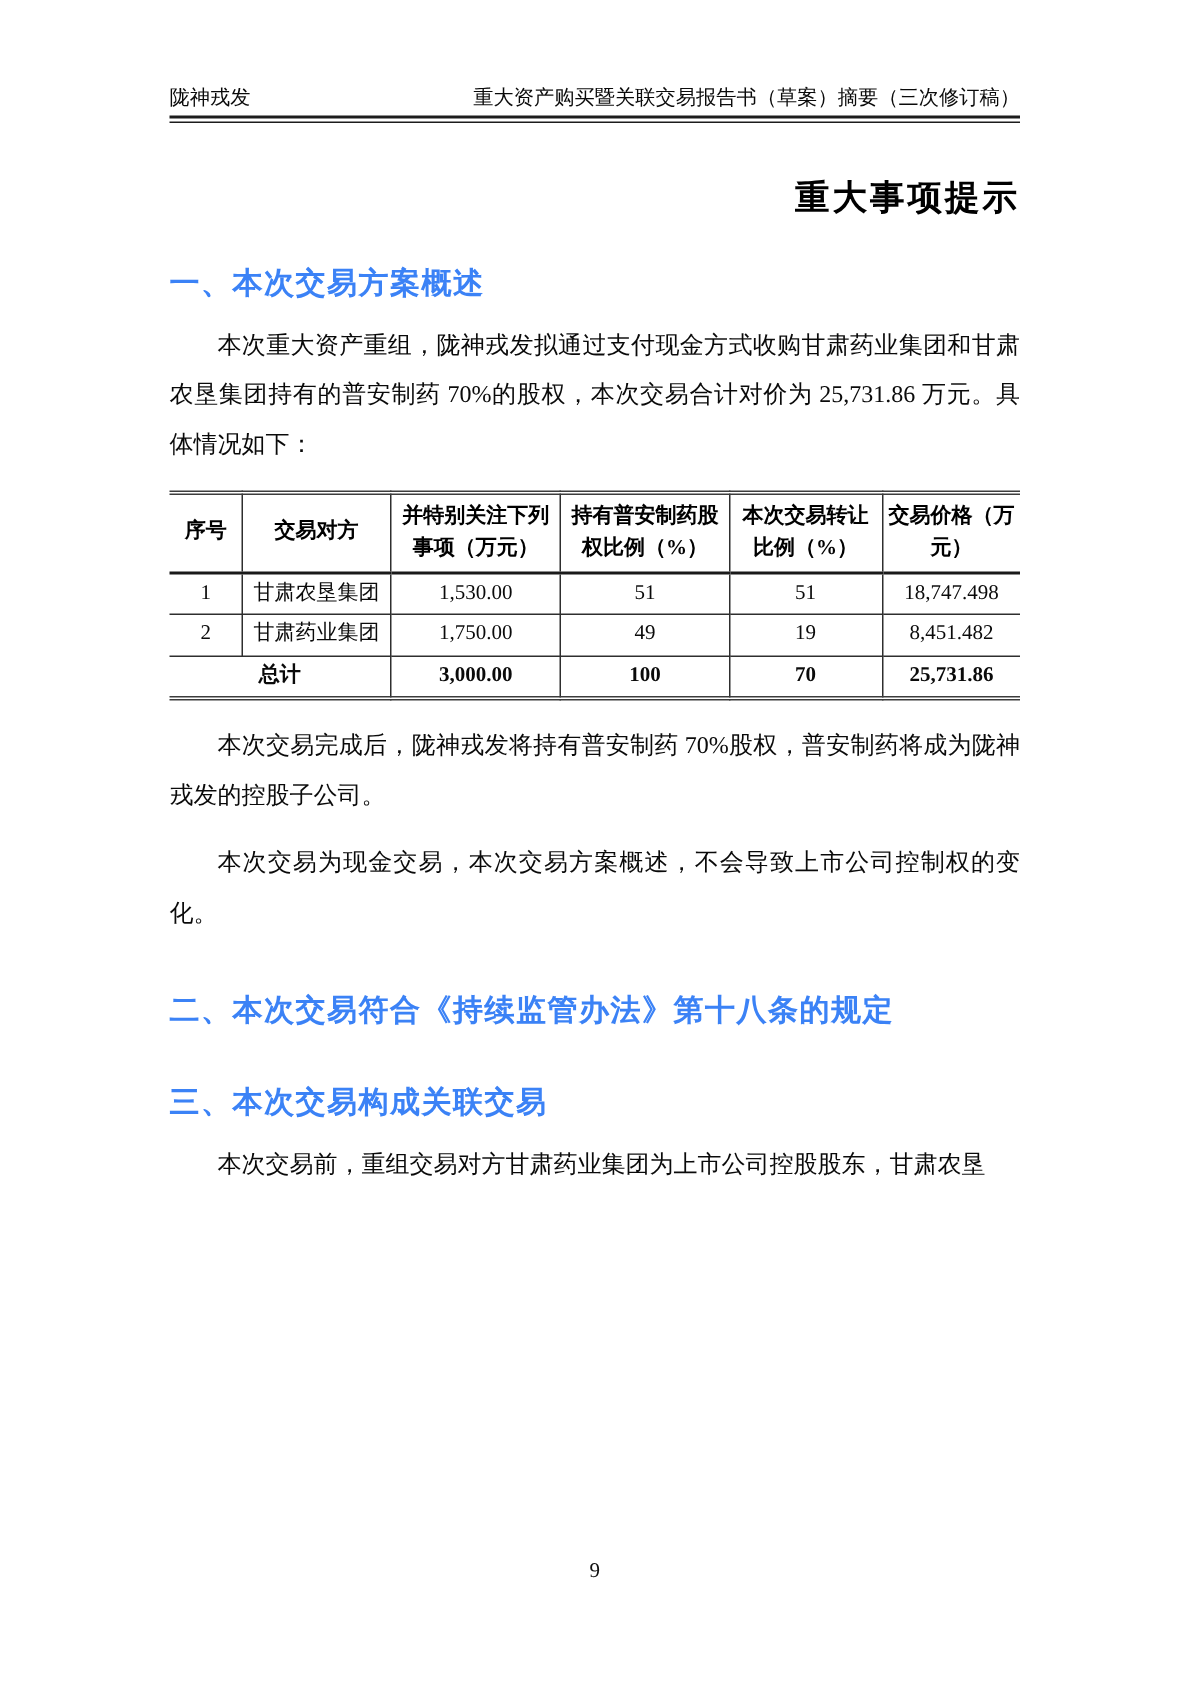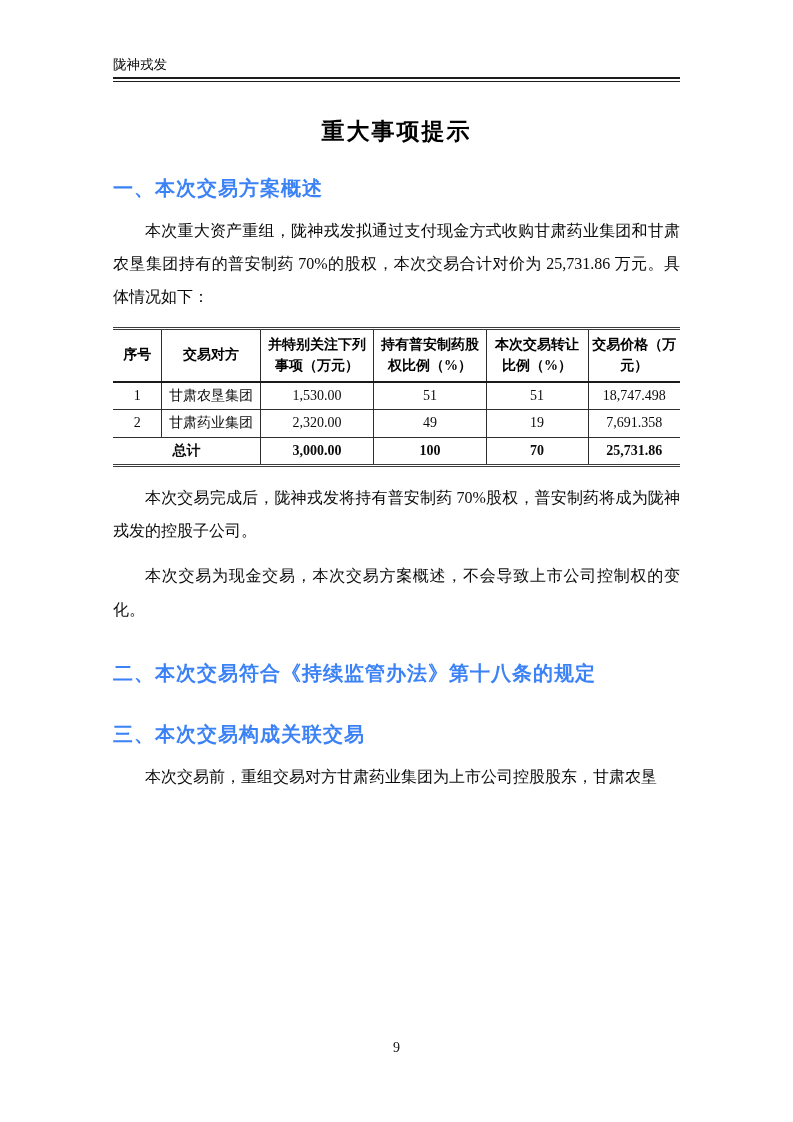--- a/index.html
+++ b/index.html
@@ -25,21 +25,21 @@
     padding-bottom: 3px;
   }
   .pg-header-rule {
     height: 5px;
     border-top: 2px solid #1c1c1c;
     border-bottom: 1px solid #1c1c1c;
   }
   
   .doc-title {
     margin-top: 34px;
-    text-align: center;
+    text-align: right;
     font-family: "Liberation Sans", "DejaVu Sans", sans-serif;
     font-weight: bold;
     font-size: 23px;
     letter-spacing: 2px;
     color: #000;
   }
   
   .para {
     margin-top: 12px;
     font-size: 16px;
@@ -96,20 +96,21 @@
     color: #111;
   }
 </style>
 </head>
 <body>
 
 <div class="page">
 
   <div class="pg-header">
     <span>陇神戎发</span>
+    <span>重大资产购买暨关联交易报告书（草案）摘要（三次修订稿）</span>
   </div>
   <div class="pg-header-rule"></div>
 
   <div class="doc-title">重大事项提示</div>
 
 
   <div class="sec-heading">一、本次交易方案概述</div>
   <p class="para">本次重大资产重组，陇神戎发拟通过支付现金方式收购甘肃药业集团和甘肃农垦集团持有的普安制药 70%的股权，本次交易合计对价为 25,731.86 万元。具体情况如下：</p>
 
   <table class="deal-table">
@@ -136,24 +137,24 @@
         <td>1</td>
         <td>甘肃农垦集团</td>
         <td>1,530.00</td>
         <td>51</td>
         <td>51</td>
         <td>18,747.498</td>
       </tr>
       <tr>
         <td>2</td>
         <td>甘肃药业集团</td>
-        <td>2,320.00</td>
+        <td>1,750.00</td>
         <td>49</td>
         <td>19</td>
-        <td>7,691.358</td>
+        <td>8,451.482</td>
       </tr>
       <tr class="total-row">
         <td colspan="2">总计</td>
         <td>3,000.00</td>
         <td>100</td>
         <td>70</td>
         <td>25,731.86</td>
       </tr>
     </tbody>
   </table>

